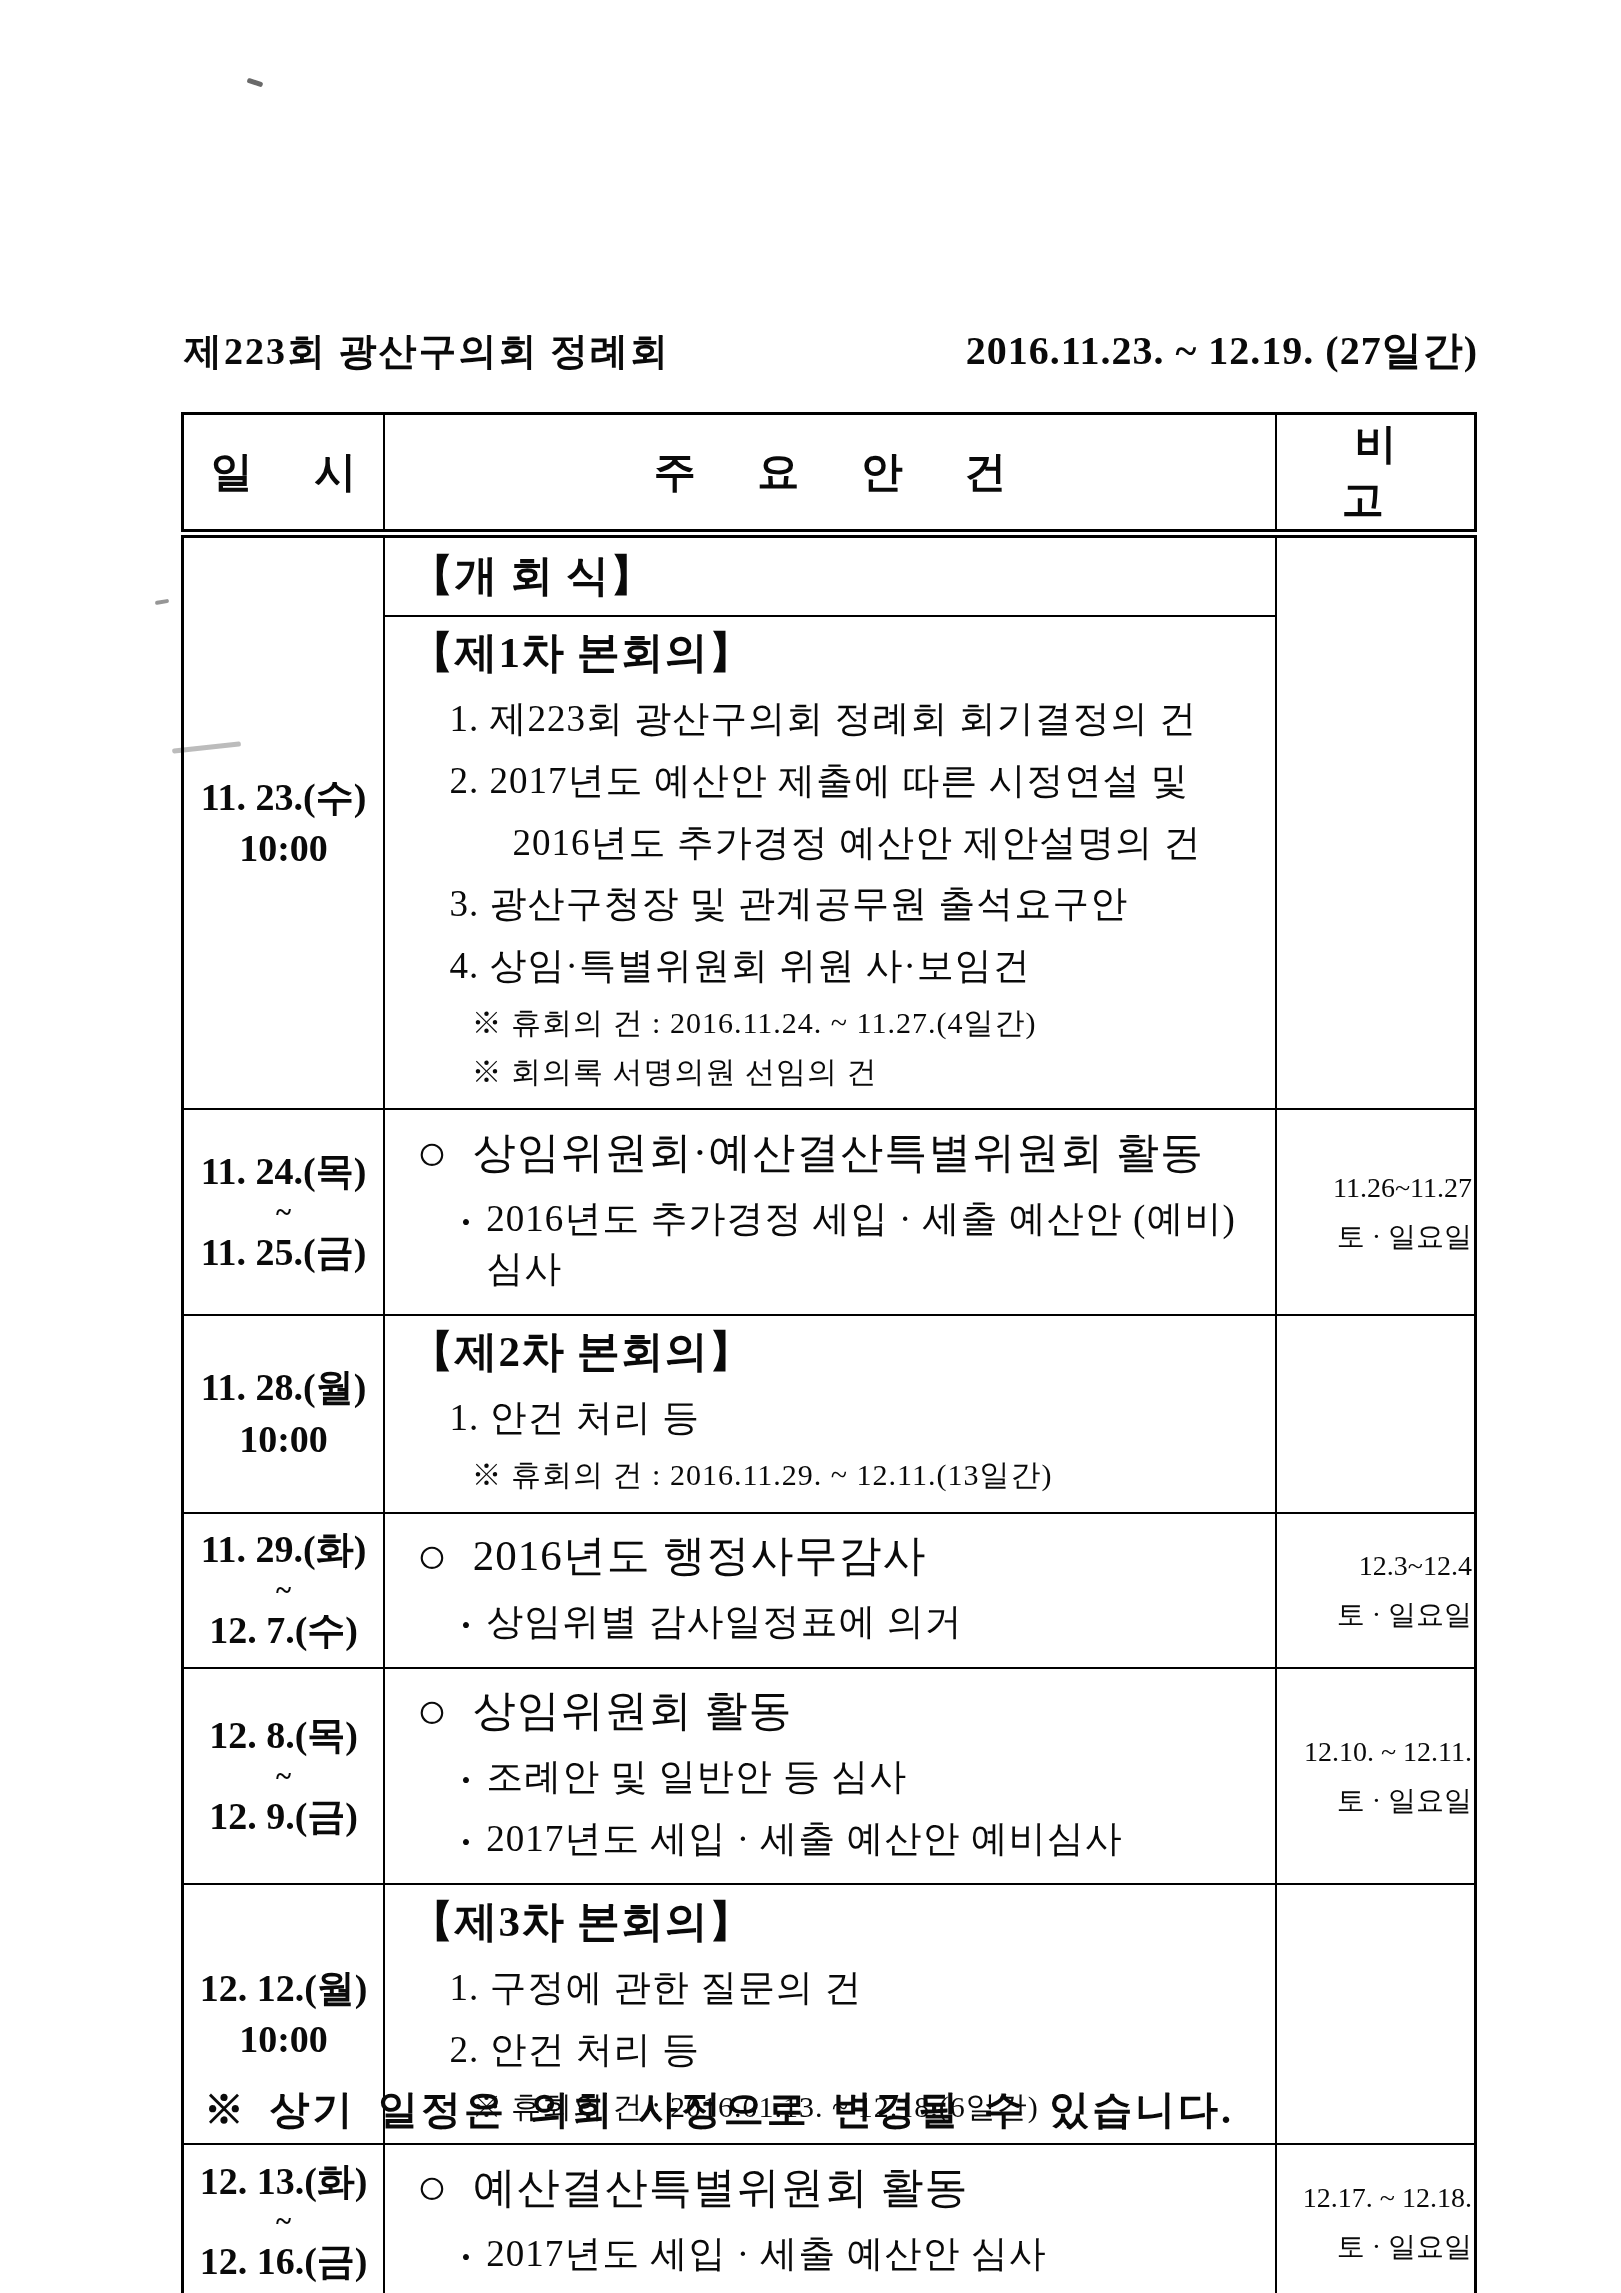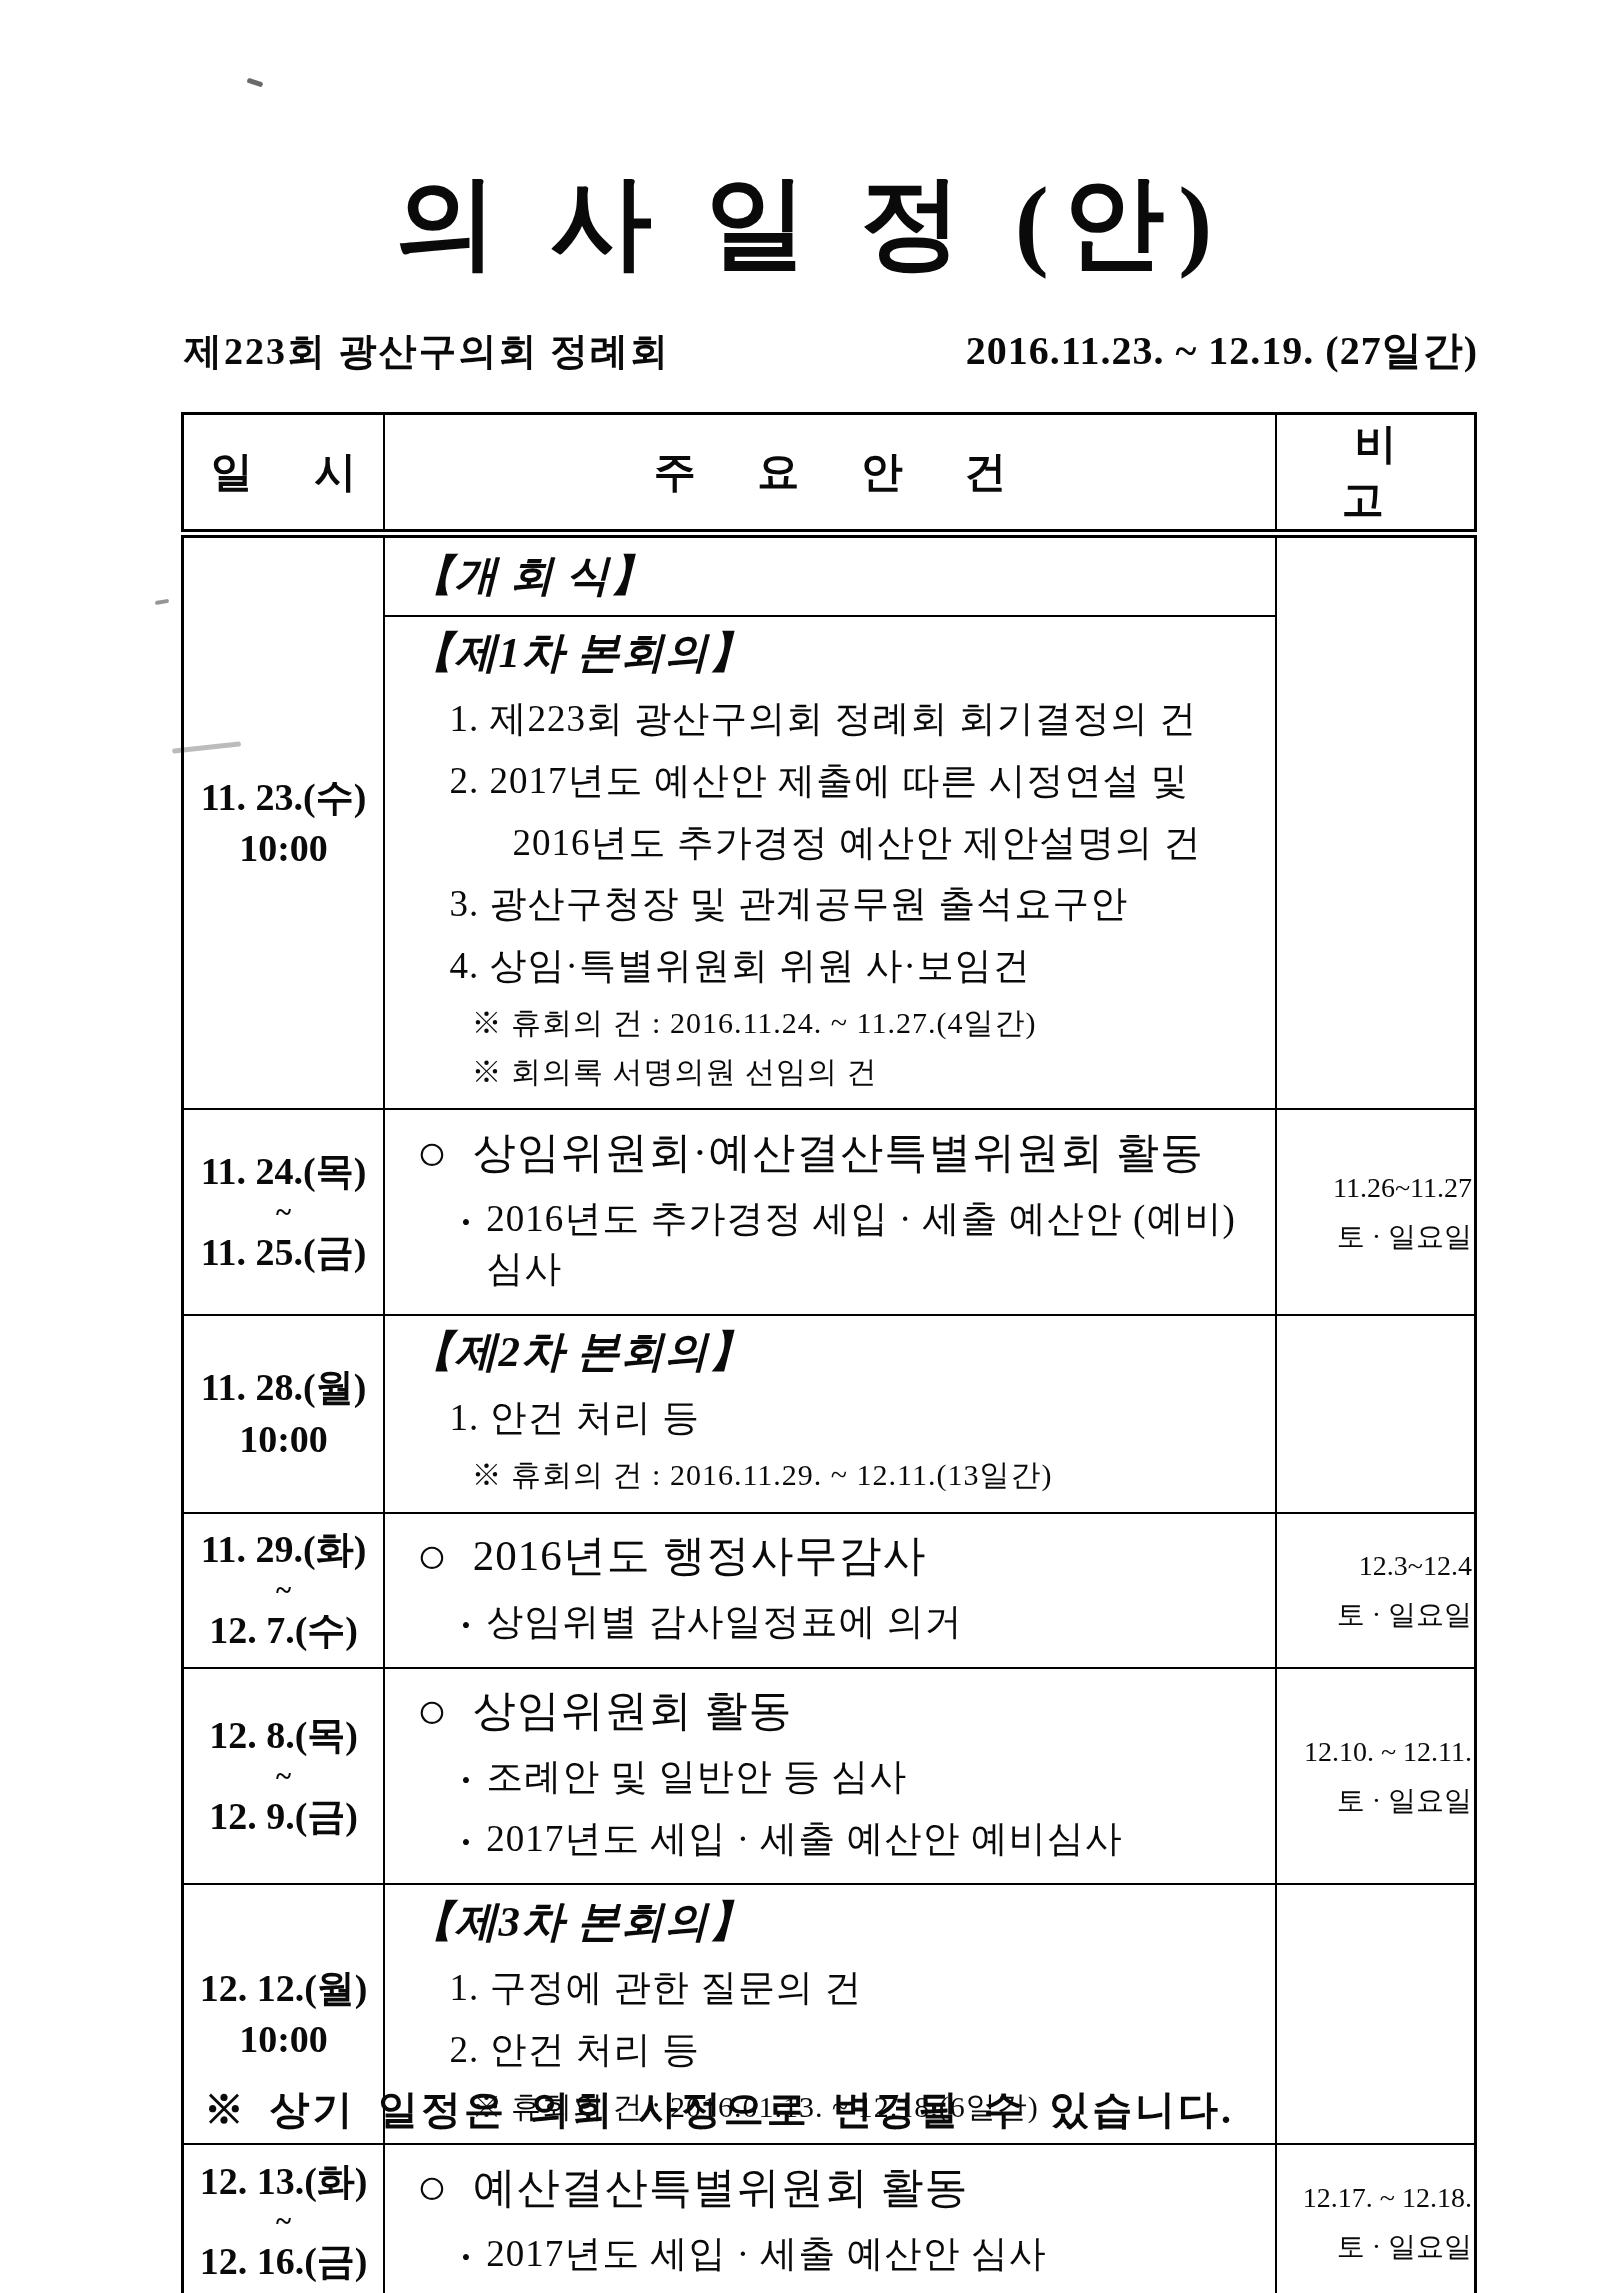--- a/index.html
+++ b/index.html
@@ -48,21 +48,21 @@
   td.c-date .tilde{font-size:29px;font-weight:bold;line-height:1.0;}
   td.c-agenda{
     width:889px;vertical-align:middle;
     padding:7.8px 17.6px 7.8px 25.5px;
   }
   td.c-remark{
     width:199px;text-align:right;vertical-align:middle;
     font-size:28px;line-height:1.75;letter-spacing:0px;
     padding:2px;
   }
-  .sect{font-size:43px;font-weight:bold;margin:0 0;letter-spacing:1px;font-style:italic;}
+  .sect{font-size:43px;font-weight:bold;margin:0 0;letter-spacing:1px;}
   .item{font-size:37px;margin:11.8px 0 11.8px 39px;letter-spacing:1px;}
   .item.cont{margin-left:102px;}
   .note{font-size:30px;margin:7.8px 0 7.8px 61px;letter-spacing:1px;}
   .act{display:flex;align-items:center;gap:25.5px;margin:5.9px 0 5.9px 5.9px;}
   .act .circle-glyph{font-size:51px;font-weight:normal;line-height:1;}
   .act .act-text{font-size:43px;font-weight:normal;letter-spacing:1px;}
   .bul{display:flex;align-items:baseline;gap:15.7px;margin:11.8px 0 11.8px 51px;}
   .bul .bullet-glyph{font-size:25.5px;}
   .bul .bul-text{font-size:37px;letter-spacing:1px;}
   .footnote{
@@ -77,21 +77,20 @@
 </style>
 </head>
 <body>
 
 <div class="page">
 
   <div class="artifact a1"></div>
   <div class="artifact a2"></div>
   <div class="artifact a3"></div>
 
-  <div class="doc-title">의 사 일 정 (안)</div>
 
   <div class="subhead">
     <span class="session-name">제223회 광산구의회 정례회</span>
     <span class="session-period">2016.11.23.  ~  12.19. (27일간)</span>
   </div>
 
   <table class="sched">
     <colgroup>
       <col style="width:201px">
         <col style="width:889px">

